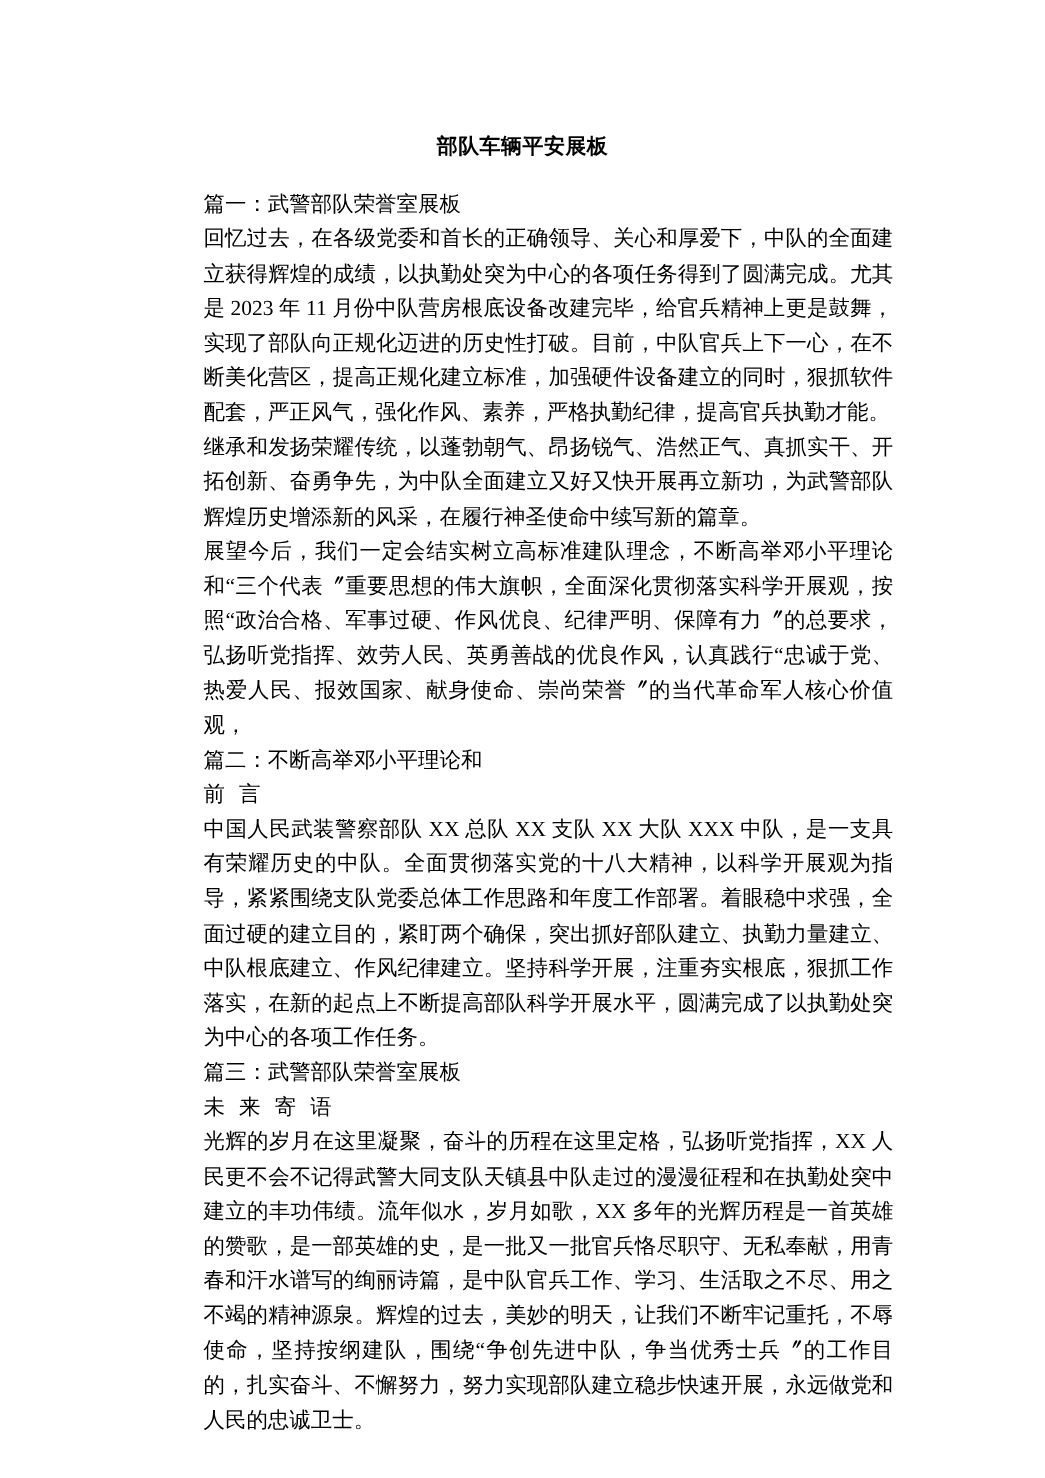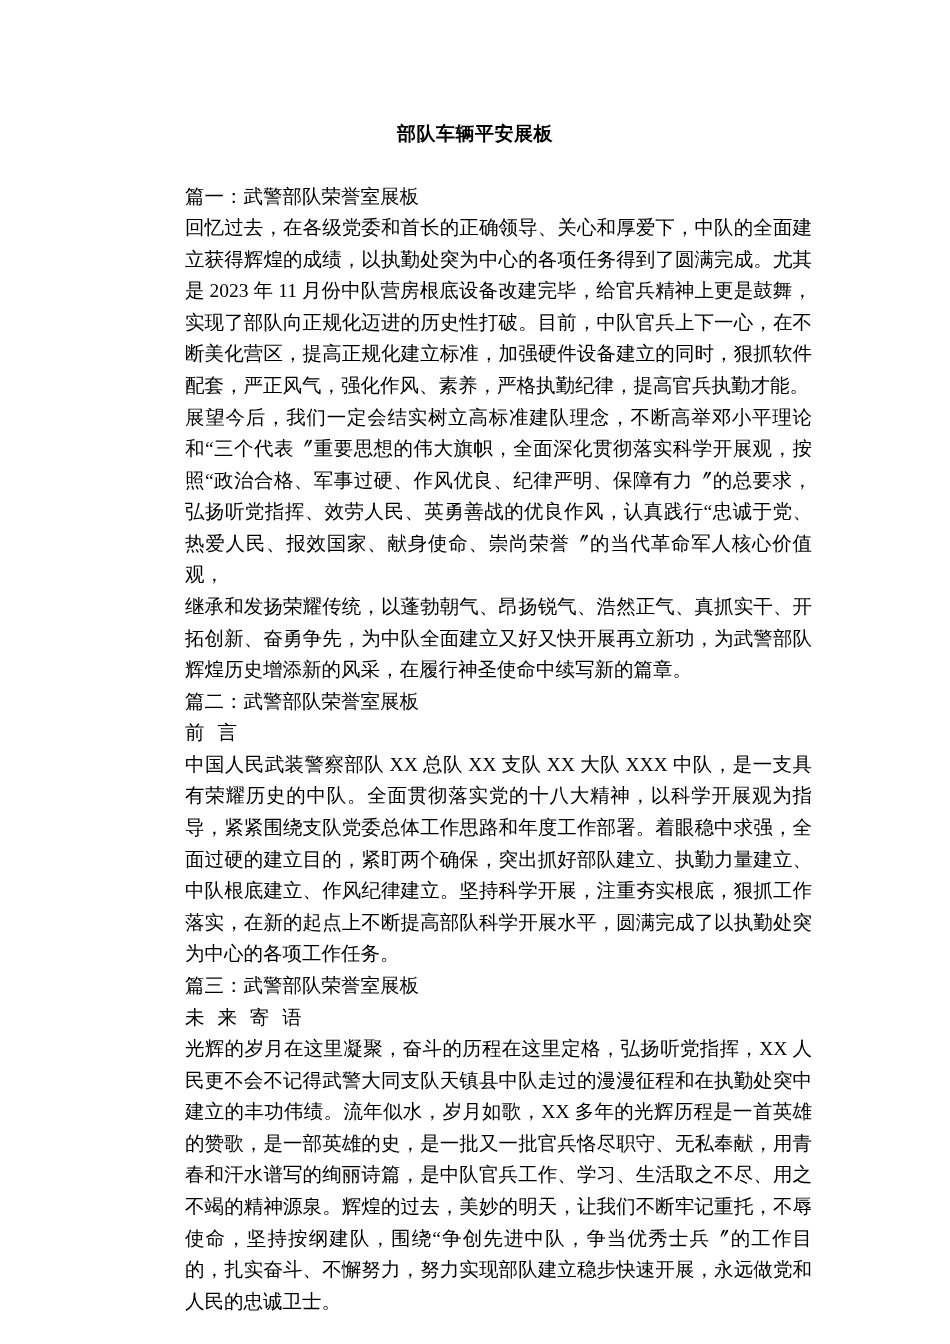--- a/index.html
+++ b/index.html
@@ -17,21 +17,21 @@
     position: relative;
     width: 950px;
     height: 1344px;
     box-sizing: border-box;
     padding: 120px 138px 0 138px;
   }
   .doc-title {
     text-align: center;
     font-size: 19px;
     line-height: 1.5;
-    margin: 0 0 32px 0;
+    margin: 0 0 22px 0;
     letter-spacing: 0.5px;
   }
   .body-block {
     font-size: 19.5px;
     line-height: 1.62;
     text-align: justify;
     text-justify: inter-ideograph;
     margin-left: 47px;
   }
   .para {
@@ -52,22 +52,22 @@
   }
 </style>
 </head>
 <body>
 
 <div class="page">
   <h1 class="doc-title">部队车辆平安展板</h1>
   <div class="body-block">
       <p class="section-head">篇一：武警部队荣誉室展板</p>
       <p class="para">回忆过去，在各级党委和首长的正确领导、关心和厚爱下，中队的全面建立获得辉煌的成绩，以执勤处突为中心的各项任务得到了圆满完成。尤其是 2023 年 11 月份中队营房根底设备改建完毕，给官兵精神上更是鼓舞，实现了部队向正规化迈进的历史性打破。目前，中队官兵上下一心，在不断美化营区，提高正规化建立标准，加强硬件设备建立的同时，狠抓软件配套，严正风气，强化作风、素养，严格执勤纪律，提高官兵执勤才能。</p>
+      <p class="para">继承和发扬荣耀传统，以蓬勃朝气、昂扬锐气、浩然正气、真抓实干、开拓创新、奋勇争先，为中队全面建立又好又快开展再立新功，为武警部队辉煌历史增添新的风采，在履行神圣使命中续写新的篇章。</p>
       <p class="para">展望今后，我们一定会结实树立高标准建队理念，不断高举邓小平理论和“三个代表〞重要思想的伟大旗帜，全面深化贯彻落实科学开展观，按照“政治合格、军事过硬、作风优良、纪律严明、保障有力〞的总要求，弘扬听党指挥、效劳人民、英勇善战的优良作风，认真践行“忠诚于党、热爱人民、报效国家、献身使命、崇尚荣誉〞的当代革命军人核心价值观，</p>
-      <p class="para">继承和发扬荣耀传统，以蓬勃朝气、昂扬锐气、浩然正气、真抓实干、开拓创新、奋勇争先，为中队全面建立又好又快开展再立新功，为武警部队辉煌历史增添新的风采，在履行神圣使命中续写新的篇章。</p>
-      <p class="section-head">篇二：武警部队荣誉室展板</p>
+      <p class="section-head">篇二：不断高举邓小平理论和</p>
       <p class="sub-head spaced">前 言</p>
       <p class="para">中国人民武装警察部队 XX 总队 XX 支队 XX 大队 XXX 中队，是一支具有荣耀历史的中队。全面贯彻落实党的十八大精神，以科学开展观为指导，紧紧围绕支队党委总体工作思路和年度工作部署。着眼稳中求强，全面过硬的建立目的，紧盯两个确保，突出抓好部队建立、执勤力量建立、中队根底建立、作风纪律建立。坚持科学开展，注重夯实根底，狠抓工作落实，在新的起点上不断提高部队科学开展水平，圆满完成了以执勤处突为中心的各项工作任务。</p>
       <p class="section-head">篇三：武警部队荣誉室展板</p>
       <p class="sub-head spaced">未 来 寄 语</p>
       <p class="para">光辉的岁月在这里凝聚，奋斗的历程在这里定格，弘扬听党指挥，XX 人民更不会不记得武警大同支队天镇县中队走过的漫漫征程和在执勤处突中建立的丰功伟绩。流年似水，岁月如歌，XX 多年的光辉历程是一首英雄的赞歌，是一部英雄的史，是一批又一批官兵恪尽职守、无私奉献，用青春和汗水谱写的绚丽诗篇，是中队官兵工作、学习、生活取之不尽、用之不竭的精神源泉。辉煌的过去，美妙的明天，让我们不断牢记重托，不辱使命，坚持按纲建队，围绕“争创先进中队，争当优秀士兵〞的工作目的，扎实奋斗、不懈努力，努力实现部队建立稳步快速开展，永远做党和人民的忠诚卫士。</p>
     </div>
 </div>
 
 </body></html>

